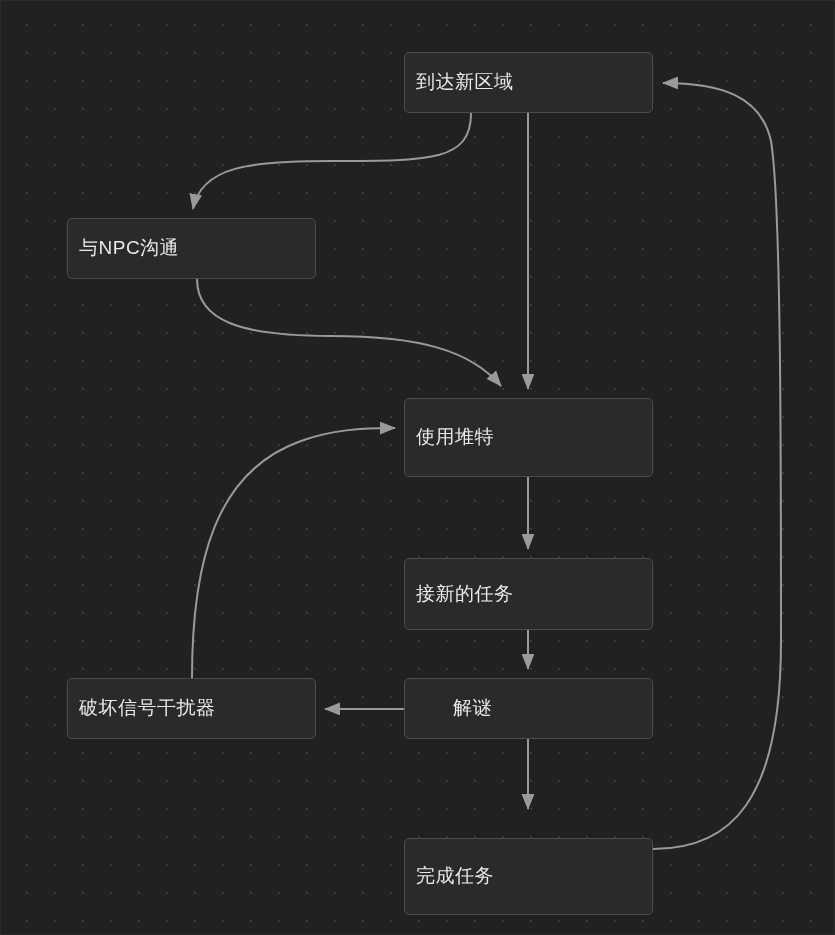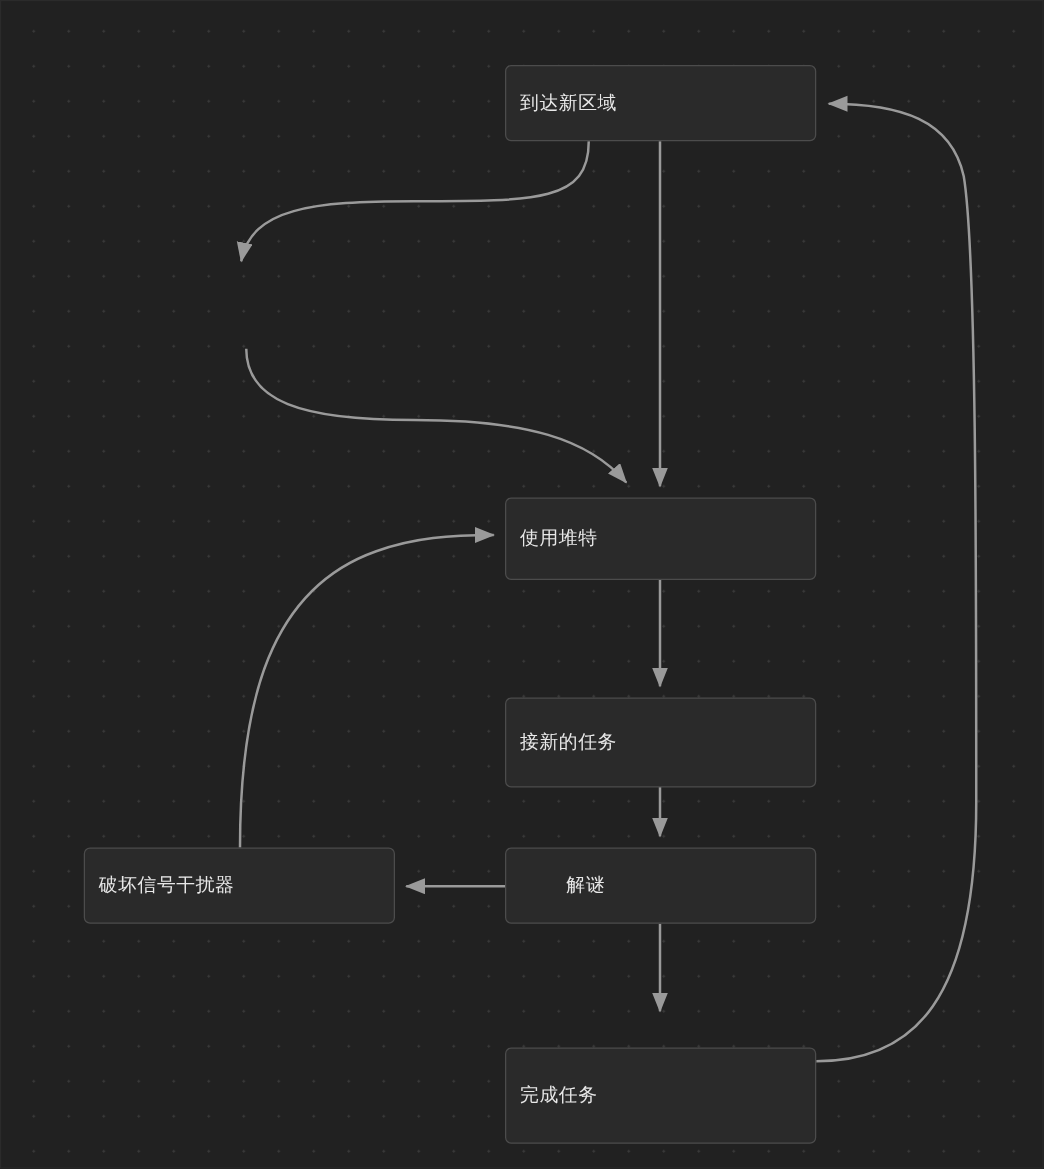--- a/index.html
+++ b/index.html
@@ -30,21 +30,21 @@
     height: 935px;
     pointer-events: none;
   }
   .node {
     position: absolute;
     box-sizing: border-box;
     background: #2a2a2a;
     border: 1px solid #4c4c4c;
     border-radius: 5px;
     color: #e8e8e8;
-    font-size: 15px;
+    font-size: 19px;
     line-height: 1.2;
     display: flex;
     align-items: center;
     padding-left: 11px;
     letter-spacing: 0.5px;
   }
   .node-label {
     white-space: nowrap;
   }
 </style>
@@ -76,22 +76,25 @@
 
     <path d="M 527 738 L 527 808" fill="none" stroke="#9a9a9a" stroke-width="2" marker-end="url(#arrow)"></path>
 
     <path d="M 652 848 C 730 848 780 800 780 640 C 780 450 780 200 770 140 C 760 95 720 82 662 82" fill="none" stroke="#9a9a9a" stroke-width="2" marker-end="url(#arrow)"></path>
   </svg>
 
   <div class="node" style="left:403px; top:51px; width:249px; height:61px;">
     <span class="node-label">到达新区域</span>
   </div>
 
+  <div class="node" style="left:66px; top:217px; width:249px; height:61px;">
+    <span class="node-label">与NPC沟通</span>
+  </div>
 
-  <div class="node" style="left:403px; top:397px; width:249px; height:66px;">
+  <div class="node" style="left:403px; top:397px; width:249px; height:79px;">
     <span class="node-label">使用堆特</span>
   </div>
 
   <div class="node" style="left:403px; top:557px; width:249px; height:72px;">
     <span class="node-label">接新的任务</span>
   </div>
 
   <div class="node" style="left:403px; top:677px; width:249px; height:61px;padding-left:48px;">
     <span class="node-label">解谜</span>
   </div>

